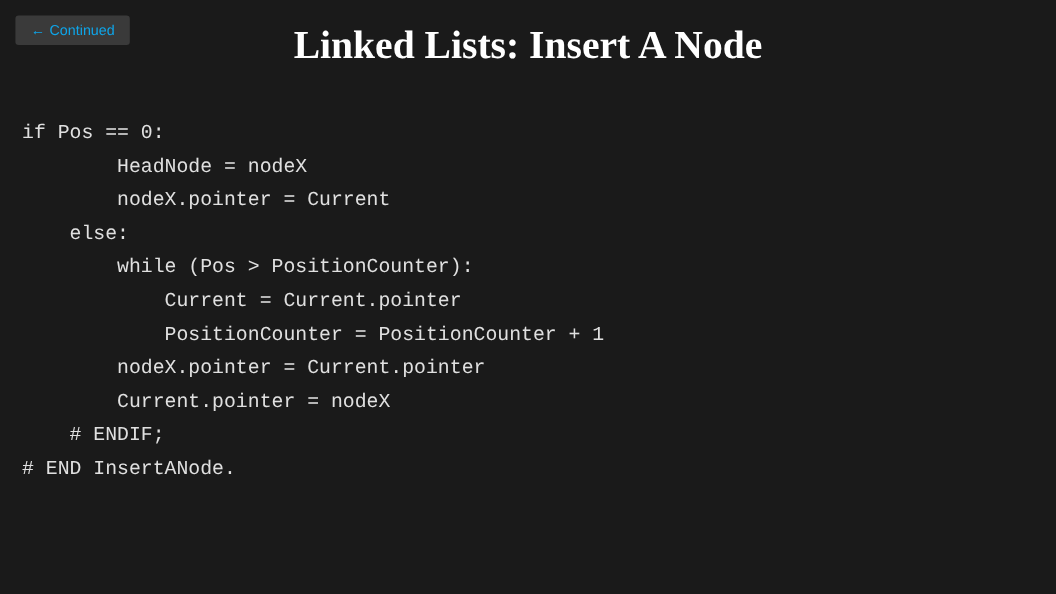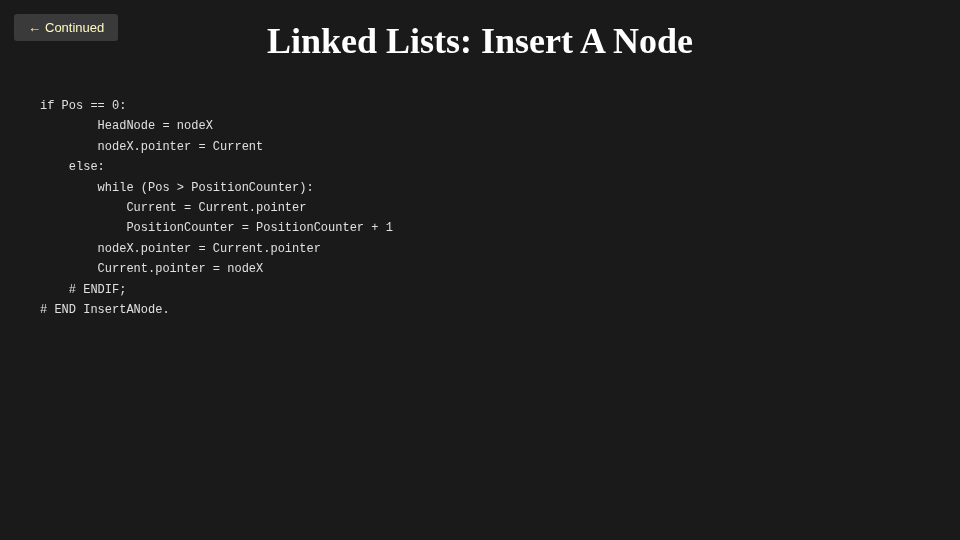--- a/index.html
+++ b/index.html
@@ -14,21 +14,21 @@
       background-color: #1a1a1a;
       font-family: 'Courier New', Courier, monospace;
       overflow: hidden;
     }
 
     .back-button {
       position: absolute;
       top: 14px;
       left: 14px;
       background-color: #3a3a3a;
-      color: #fef9c3;
+      color: #0ea5e9;
       border: none;
       padding: 6px 14px;
       font-size: 13px;
       cursor: pointer;
       border-radius: 3px;
     }
 
     .back-arrow {
       margin-right: 4px;
     }
@@ -37,24 +37,24 @@
       text-align: center;
       color: #ffffff;
       font-family: Liberation Serif, serif;
       font-size: 36px;
       font-weight: bold;
       margin-top: 20px;
       padding-bottom: 10px;
     }
 
     .code-block {
-      margin-top: 24px;
-      padding-left: 40px;
+      margin-top: 34px;
+      padding-left: 20px;
       color: #e0e0e0;
-      font-size: 12px;
+      font-size: 18px;
       line-height: 1.7;
       white-space: pre;
     }
   </style>
 </head>
 <body>
 
 <button class="back-button">
   <span class="back-arrow">←</span><span>Continued</span>
 </button>

